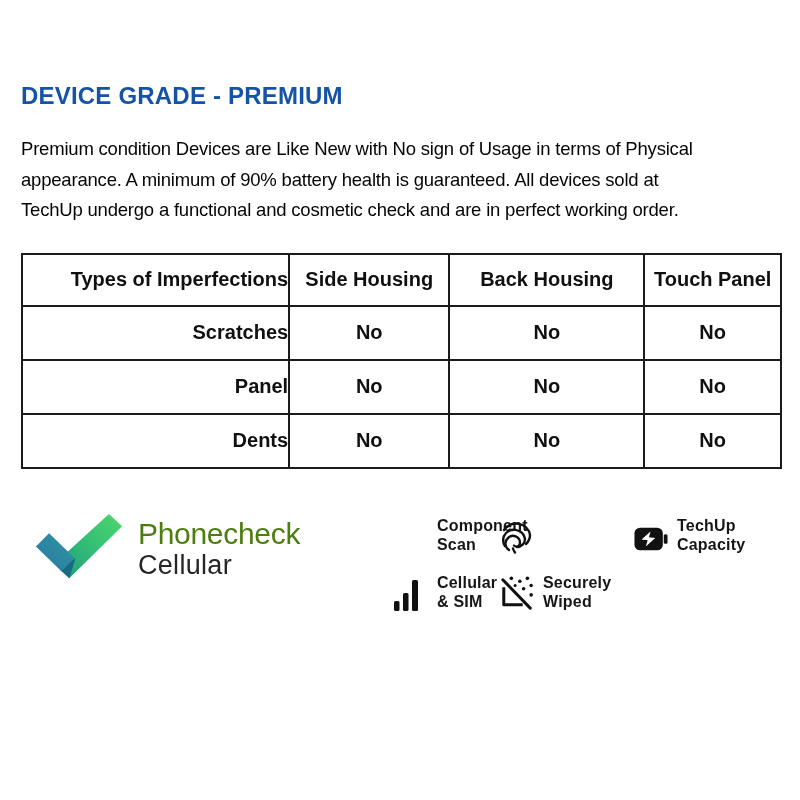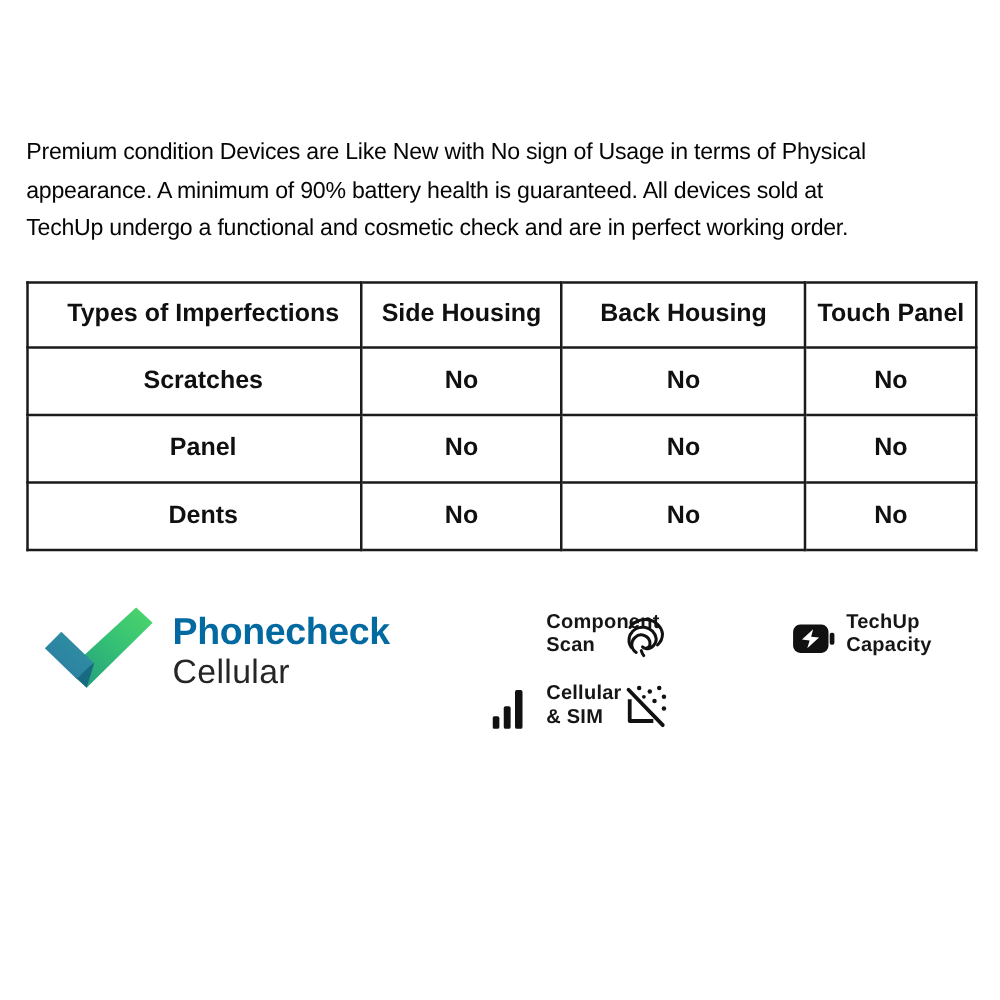--- a/index.html
+++ b/index.html
@@ -24,46 +24,47 @@
   table.grade th, table.grade td{
     border:2px solid #1b1b1b;font-weight:700;font-size:20px;color:#101010;
     text-align:center;padding:0;
   }
   table.grade col.c1{width:35.2%;}
   table.grade col.c2{width:21.1%;}
   table.grade col.c3{width:25.7%;}
   table.grade col.c4{width:18.0%;}
   table.grade tr{height:54px;}
   table.grade tr.head{height:52px;}
-  table.grade .left{text-align:center;padding-left:14px;}
+  table.grade .left{text-align:right;padding-left:14px;}
   td.functional{color:#1565bb;font-size:18px;letter-spacing:0.2px;}
   .cert{
     margin-top:44px;display:flex;align-items:flex-start;
   }
   .pc-logo{
     display:flex;align-items:center;margin-left:14px;width:328px;flex:none;
   }
   .pc-check{flex:none;}
   .pc-text{margin-left:15px;margin-top:4px;}
-  .pc-line1{font-size:30px;font-weight:700;color:#0369a1;line-height:33px;letter-spacing:-0.3px;}
+  .pc-line1{font-size:30px;font-weight:400;color:#4d7c0f;line-height:33px;letter-spacing:-0.3px;}
   .pc-line2{font-size:27px;font-weight:400;color:#262626;line-height:31px;letter-spacing:0.3px;}
   .features{
     display:grid;grid-template-columns:106px 134px 160px;
     row-gap:17px;margin-left:31px;margin-top:3px;
   }
   .feature{display:flex;align-items:flex-start;}
   .f-icon{width:34px;height:40px;flex:none;display:flex;align-items:center;justify-content:flex-start;}
   .f-label{margin-left:9px;font-size:16px;font-weight:700;color:#161616;line-height:19.5px;letter-spacing:0.2px;}
   svg{display:block;}
 </style>
 </head>
 <body>
 
 <div class="page">
 
+  <h1 class="title">DEVICE GRADE - PREMIUM</h1>
 
   <p class="desc">Premium condition Devices are Like New with No sign of Usage in terms of Physical appearance. A minimum of 90% battery health is guaranteed. All devices sold at TechUp undergo a functional and cosmetic check and are in perfect working order.</p>
 
   <table class="grade">
     <colgroup>
         <col class="c1">
         <col class="c2">
         <col class="c3">
         <col class="c4">
       </colgroup>
@@ -183,18 +184,22 @@
               <circle cx="12" cy="3.5" r="1.9"></circle>
               <circle cx="21" cy="6.5" r="1.9"></circle>
               <circle cx="29" cy="3.5" r="1.9"></circle>
               <circle cx="33" cy="11" r="1.9"></circle>
               <circle cx="25" cy="14.5" r="1.9"></circle>
               <circle cx="33" cy="21" r="1.9"></circle>
               <circle cx="16" cy="11" r="1.6"></circle>
             </g>
           </svg>
         </span>
+        <span class="f-label">
+          <div>Securely</div>
+          <div>Wiped</div>
+        </span>
       </div>
 
     </div>
   </div>
 
 </div>
 
 </body></html>

